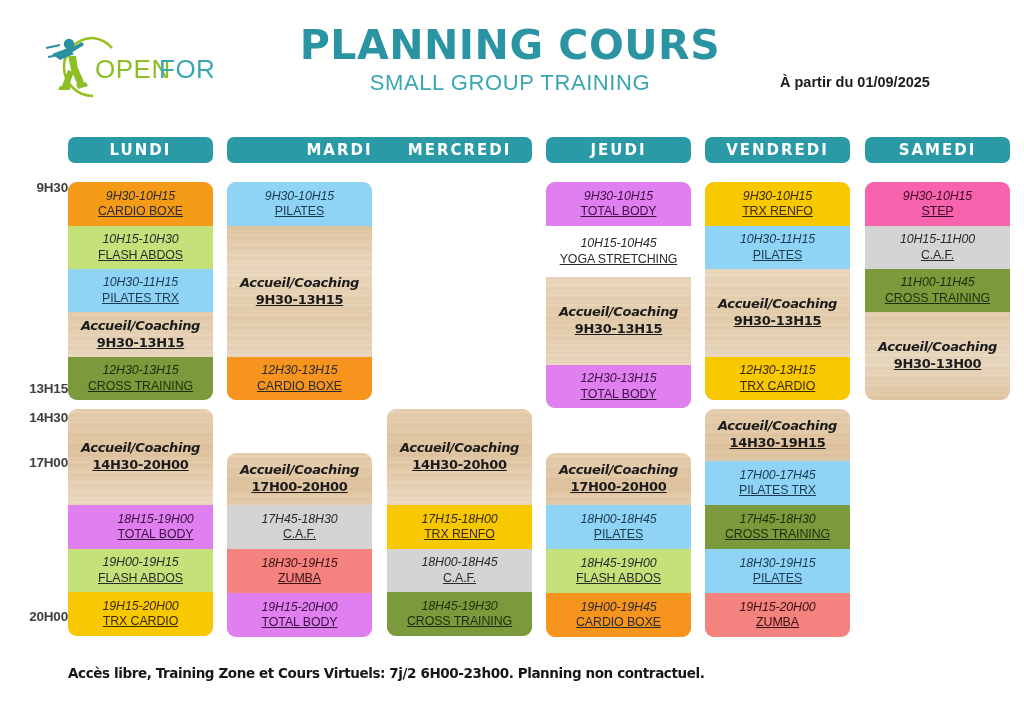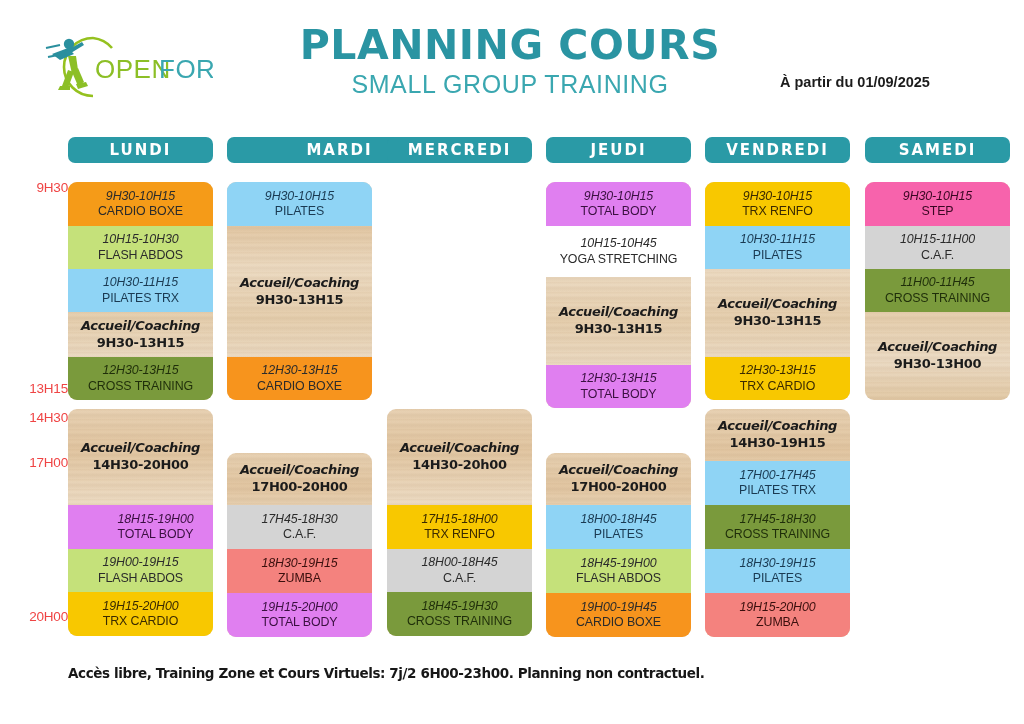--- a/index.html
+++ b/index.html
@@ -17,33 +17,33 @@
 
   #logo{position:absolute;left:38px;top:26px;width:175px;height:82px;}
   #logo svg{display:block;}
 
   #title-block{position:absolute;left:250px;top:24px;width:520px;text-align:center;}
   #main-title{
     font-size:41px;font-weight:bold;color:#2a94a2;letter-spacing:0.5px;
     line-height:1.05;font-family:"DejaVu Sans", sans-serif;
   }
   #sub-title{
-    font-size:25px;color:#3aa7b0;letter-spacing:0.6px;margin-top:3px;
+    font-size:22px;color:#3aa7b0;letter-spacing:0.6px;margin-top:3px;
     font-family:"Liberation Sans", sans-serif;
   }
   #start-date{
     position:absolute;left:780px;top:74px;width:220px;
     font-size:14.5px;font-weight:bold;color:#1c1c1c;
     font-family:"Liberation Sans", sans-serif;
   }
 
   
   .time-label{
     position:absolute;left:8px;width:60px;text-align:right;
-    font-size:13.5px;font-weight:normal;color:#ef4444;
+    font-size:13.5px;font-weight:bold;color:#404040;
     font-family:"Liberation Sans", sans-serif;
     letter-spacing:-0.2px;
   }
 
   
   #grid{position:absolute;left:0;top:0;width:1024px;height:724px;}
 
   .day-head{
     position:absolute;top:137px;width:145px;height:26px;
     background:#2a9aa6;border-radius:7px;
@@ -71,21 +71,21 @@
     display:flex;flex-direction:column;align-items:center;justify-content:center;
     text-align:center;
     font-size:12.4px;
     line-height:1.22;
     font-family:"Liberation Sans", sans-serif;
     color:#2b2b2b;
     letter-spacing:-0.1px;
     padding:1px 2px;
   }
   .cell .t{display:block;font-style:italic;}
-  .cell .n{display:block;}
+  .cell .n{display:block;text-decoration:underline;}
 
   .cell.wood{
     background:transparent;
     font-family:"DejaVu Sans", sans-serif;
     font-weight:bold;
     font-size:13px;
     color:#1b1b1b;
     letter-spacing:-0.3px;
     line-height:1.3;
   }

